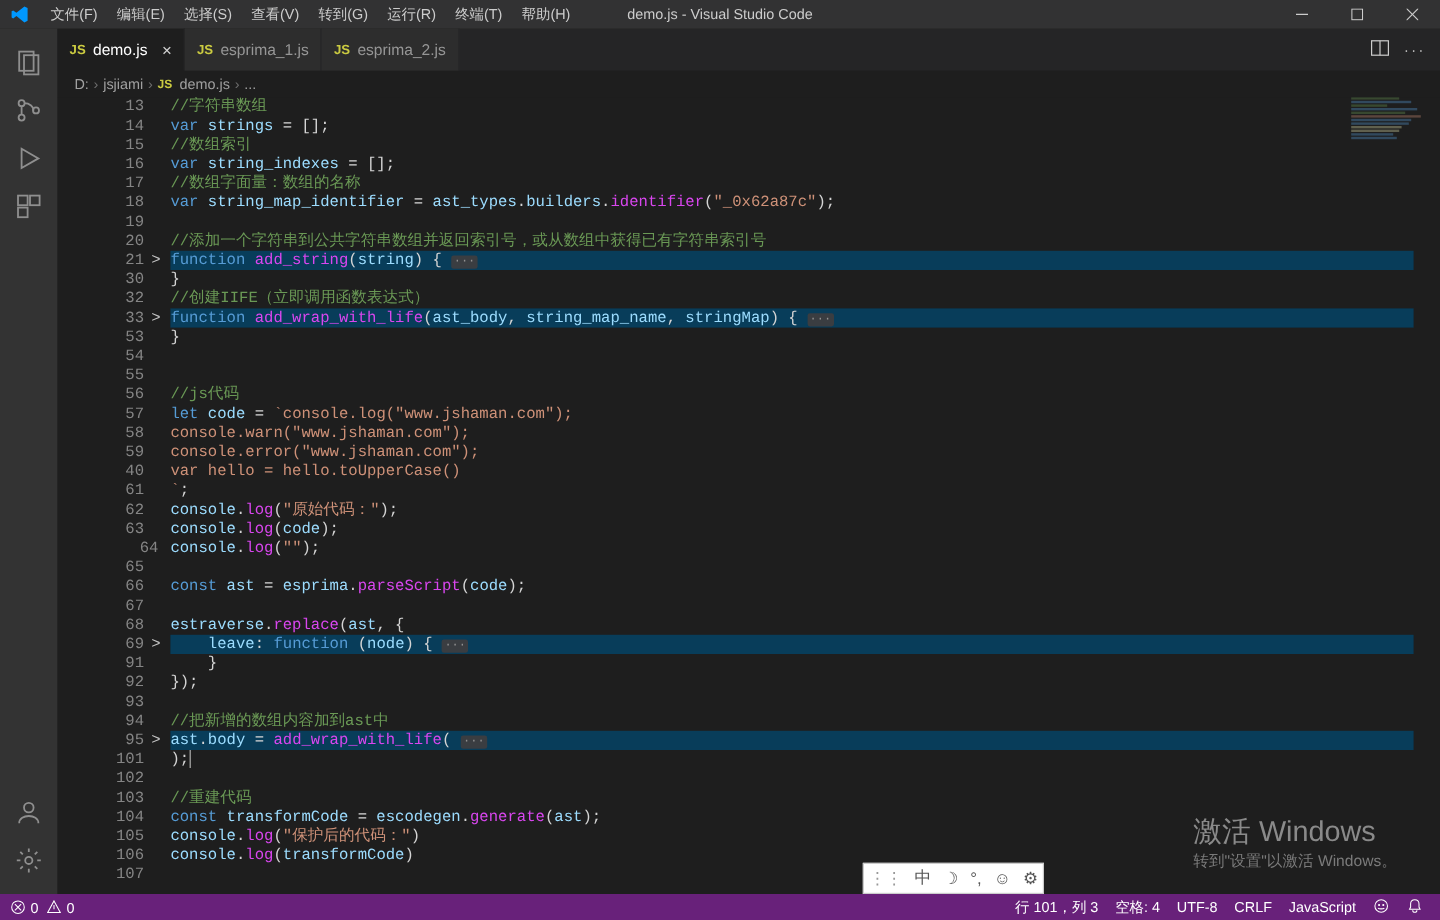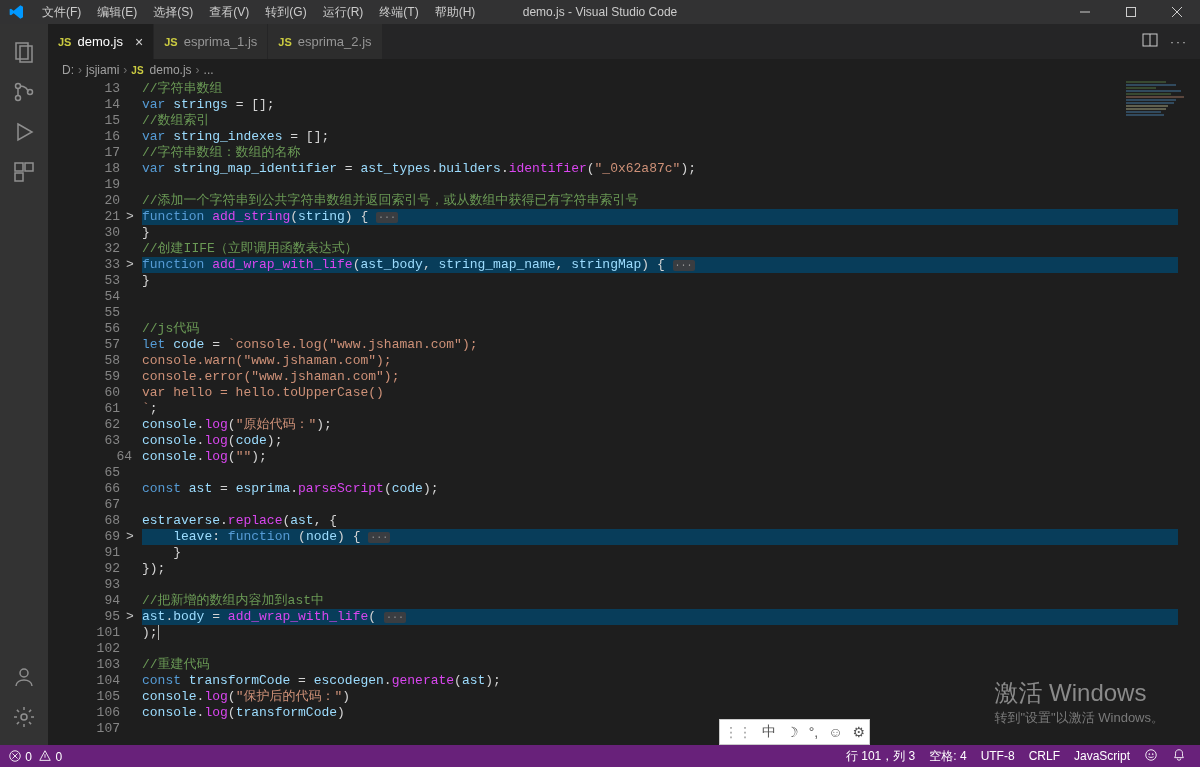--- a/index.html
+++ b/index.html
@@ -215,36 +215,36 @@
   <span class="sep">›</span>
   <span>...</span>
 </div>
 
 <div class="editor">
   <div class="code" id="code">
       <div class="line"><span class="ln" style="left: -94px; position: absolute; width: 72px;">13</span><span class="code-txt"><span class="c-comment">//字符串数组</span></span></div>
       <div class="line"><span class="ln" style="left: -94px; position: absolute; width: 72px;">14</span><span class="code-txt"><span class="c-key">var </span><span class="c-var">strings</span><span class="c-op"> = [];</span></span></div>
       <div class="line"><span class="ln" style="left: -94px; position: absolute; width: 72px;">15</span><span class="code-txt"><span class="c-comment">//数组索引</span></span></div>
       <div class="line"><span class="ln" style="left: -94px; position: absolute; width: 72px;">16</span><span class="code-txt"><span class="c-key">var </span><span class="c-var">string_indexes</span><span class="c-op"> = [];</span></span></div>
-      <div class="line"><span class="ln" style="left: -94px; position: absolute; width: 72px;">17</span><span class="code-txt"><span class="c-comment">//字符串数组：数组的名称</span></span></div>
+      <div class="line"><span class="ln" style="left: -94px; position: absolute; width: 72px;">17</span><span class="code-txt"><span class="c-comment">//数组字面量：数组的名称</span></span></div>
       <div class="line"><span class="ln" style="left: -94px; position: absolute; width: 72px;">18</span><span class="code-txt"><span class="c-key">var </span><span class="c-var">string_map_identifier</span><span class="c-op"> = </span><span class="c-var">ast_types</span><span class="c-op">.</span><span class="c-var">builders</span><span class="c-op">.</span><span class="c-fn">identifier</span><span class="c-op">(</span><span class="c-str">"_0x62a87c"</span><span class="c-op">);</span></span></div>
       <div class="line"><span class="ln" style="left: -94px; position: absolute; width: 72px;">19</span><span class="code-txt"></span></div>
       <div class="line"><span class="ln" style="left: -94px; position: absolute; width: 72px;">20</span><span class="code-txt"><span class="c-comment">//添加一个字符串到公共字符串数组并返回索引号，或从数组中获得已有字符串索引号</span></span></div>
       <div class="line"><span class="ln" style="left: -94px; position: absolute; width: 72px;">21</span><span class="fold" style="left: -18px; position: absolute;">&gt;</span><span class="hl"></span><span class="code-txt"><span class="c-key">function </span><span class="c-fn">add_string</span><span class="c-op">(</span><span class="c-var">string</span><span class="c-op">) { </span><span class="c-ellipsis">···</span></span></div>
       <div class="line"><span class="ln" style="left: -94px; position: absolute; width: 72px;">30</span><span class="code-txt"><span class="c-op">}</span></span></div>
       <div class="line"><span class="ln" style="left: -94px; position: absolute; width: 72px;">32</span><span class="code-txt"><span class="c-comment">//创建IIFE（立即调用函数表达式）</span></span></div>
       <div class="line"><span class="ln" style="left: -94px; position: absolute; width: 72px;">33</span><span class="fold" style="left: -18px; position: absolute;">&gt;</span><span class="hl"></span><span class="code-txt"><span class="c-key">function </span><span class="c-fn">add_wrap_with_life</span><span class="c-op">(</span><span class="c-var">ast_body</span><span class="c-op">, </span><span class="c-var">string_map_name</span><span class="c-op">, </span><span class="c-var">stringMap</span><span class="c-op">) { </span><span class="c-ellipsis">···</span></span></div>
       <div class="line"><span class="ln" style="left: -94px; position: absolute; width: 72px;">53</span><span class="code-txt"><span class="c-op">}</span></span></div>
       <div class="line"><span class="ln" style="left: -94px; position: absolute; width: 72px;">54</span><span class="code-txt"></span></div>
       <div class="line"><span class="ln" style="left: -94px; position: absolute; width: 72px;">55</span><span class="code-txt"></span></div>
       <div class="line"><span class="ln" style="left: -94px; position: absolute; width: 72px;">56</span><span class="code-txt"><span class="c-comment">//js代码</span></span></div>
       <div class="line"><span class="ln" style="left: -94px; position: absolute; width: 72px;">57</span><span class="code-txt"><span class="c-key">let </span><span class="c-var">code</span><span class="c-op"> = </span><span class="c-str">`console.log("www.jshaman.com");</span></span></div>
       <div class="line"><span class="ln" style="left: -94px; position: absolute; width: 72px;">58</span><span class="code-txt"><span class="c-str">console.warn("www.jshaman.com");</span></span></div>
       <div class="line"><span class="ln" style="left: -94px; position: absolute; width: 72px;">59</span><span class="code-txt"><span class="c-str">console.error("www.jshaman.com");</span></span></div>
-      <div class="line"><span class="ln" style="left: -94px; position: absolute; width: 72px;">60</span><span class="code-txt"><span class="c-str">var hello = hello.toUpperCase()</span></span></div>
+      <div class="line"><span class="ln" style="left: -94px; position: absolute; width: 72px;">40</span><span class="code-txt"><span class="c-str">var hello = hello.toUpperCase()</span></span></div>
       <div class="line"><span class="ln" style="left: -94px; position: absolute; width: 72px;">61</span><span class="code-txt"><span class="c-str">`</span><span class="c-op">;</span></span></div>
       <div class="line"><span class="ln" style="left: -94px; position: absolute; width: 72px;">62</span><span class="code-txt"><span class="c-var">console</span><span class="c-op">.</span><span class="c-fn">log</span><span class="c-op">(</span><span class="c-str">"原始代码："</span><span class="c-op">);</span></span></div>
       <div class="line"><span class="ln" style="left: -94px; position: absolute; width: 72px;">63</span><span class="code-txt"><span class="c-var">console</span><span class="c-op">.</span><span class="c-fn">log</span><span class="c-op">(</span><span class="c-var">code</span><span class="c-op">);</span></span></div>
       <div class="line"><span class="ln" style="left: -94px; position: absolute; width: 72px; margin-left: 12px;">64</span><span class="code-txt"><span class="c-var">console</span><span class="c-op">.</span><span class="c-fn">log</span><span class="c-op">(</span><span class="c-str">""</span><span class="c-op">);</span></span></div>
       <div class="line"><span class="ln" style="left: -94px; position: absolute; width: 72px;">65</span><span class="code-txt"></span></div>
       <div class="line"><span class="ln" style="left: -94px; position: absolute; width: 72px;">66</span><span class="code-txt"><span class="c-key">const </span><span class="c-var">ast</span><span class="c-op"> = </span><span class="c-var">esprima</span><span class="c-op">.</span><span class="c-fn">parseScript</span><span class="c-op">(</span><span class="c-var">code</span><span class="c-op">);</span></span></div>
       <div class="line"><span class="ln" style="left: -94px; position: absolute; width: 72px;">67</span><span class="code-txt"></span></div>
       <div class="line"><span class="ln" style="left: -94px; position: absolute; width: 72px;">68</span><span class="code-txt"><span class="c-var">estraverse</span><span class="c-op">.</span><span class="c-fn">replace</span><span class="c-op">(</span><span class="c-var">ast</span><span class="c-op">, {</span></span></div>
       <div class="line"><span class="ln" style="left: -94px; position: absolute; width: 72px;">69</span><span class="fold" style="left: -18px; position: absolute;">&gt;</span><span class="hl"></span><span class="code-txt"><span class="c-op">    </span><span class="c-var">leave</span><span class="c-op">: </span><span class="c-key">function </span><span class="c-op">(</span><span class="c-var">node</span><span class="c-op">) { </span><span class="c-ellipsis">···</span></span></div>
       <div class="line"><span class="ln" style="left: -94px; position: absolute; width: 72px;">91</span><span class="code-txt"><span class="c-op">    }</span></span></div>

